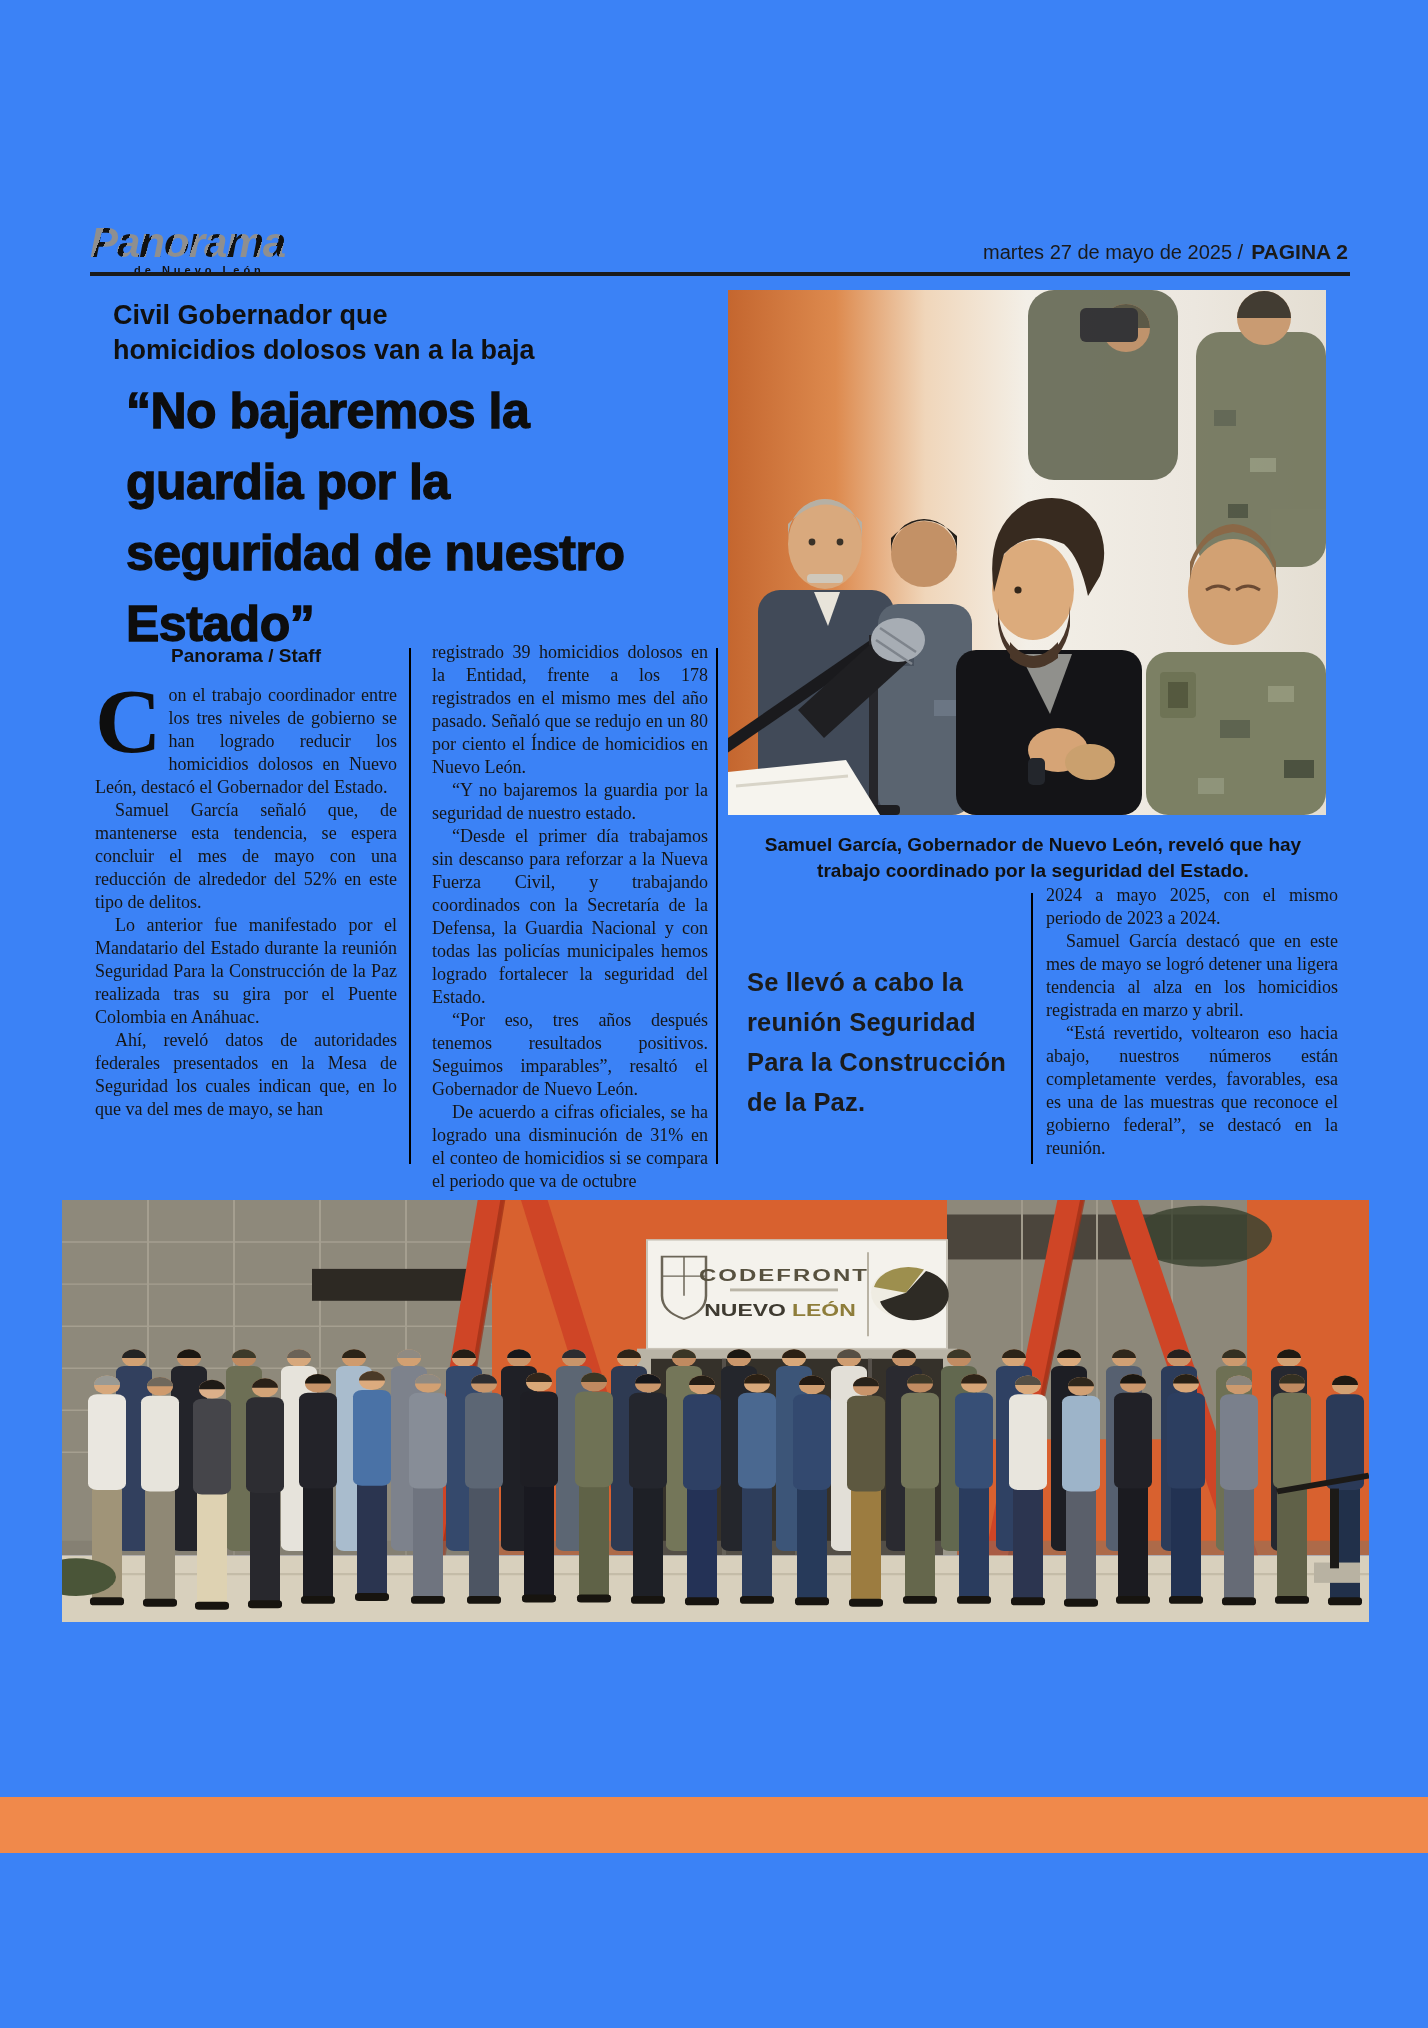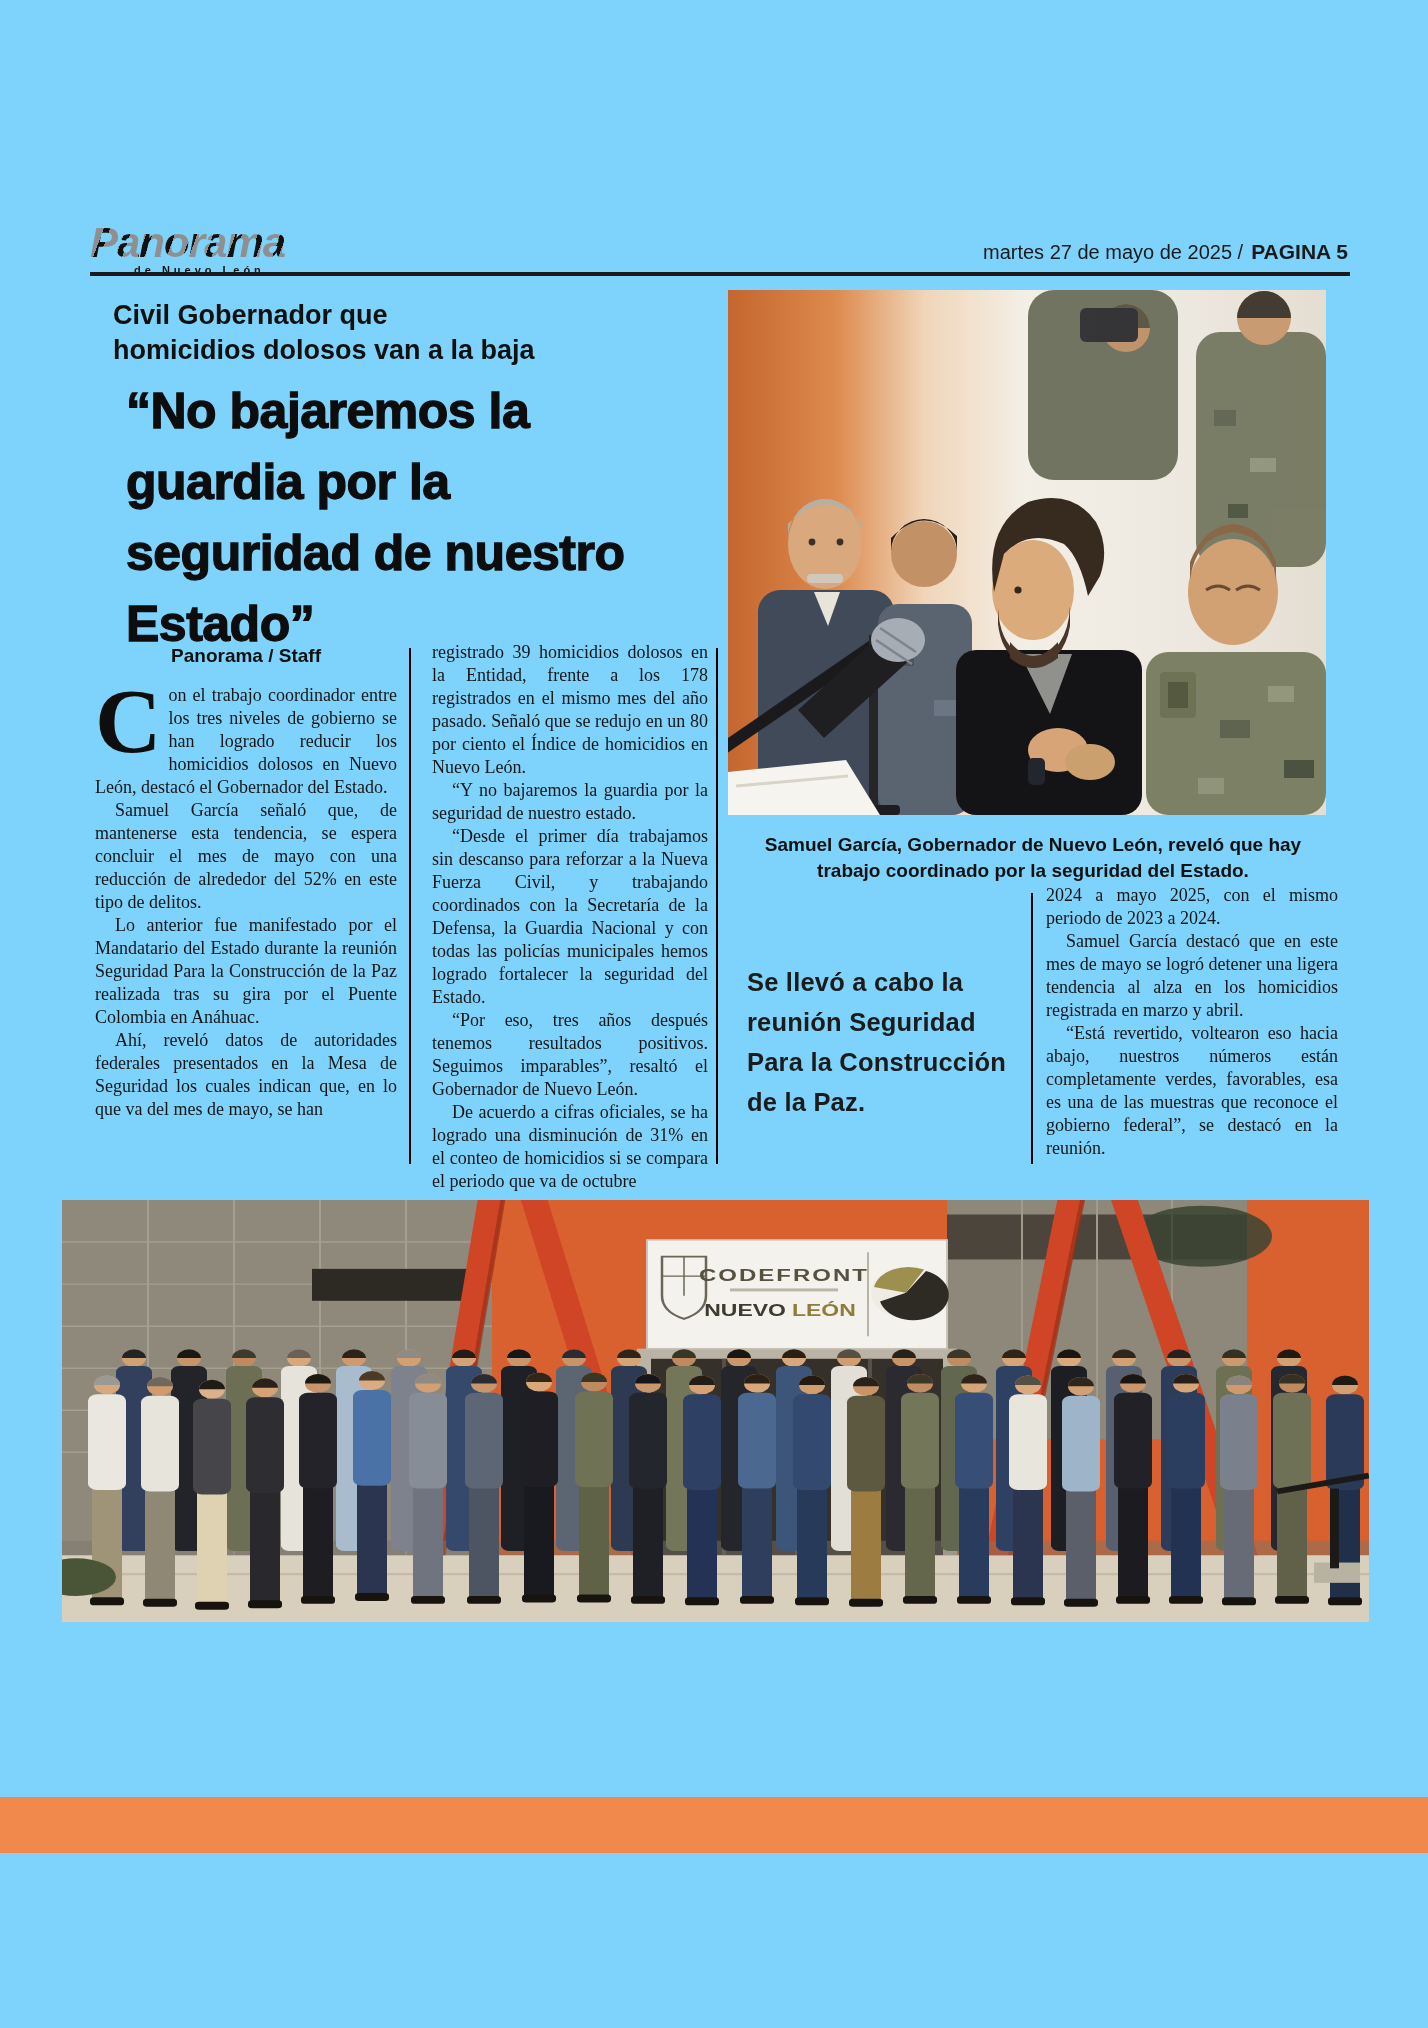--- a/index.html
+++ b/index.html
@@ -3,21 +3,21 @@
 <meta charset="utf-8">
 <style>
   :root{
     --accent:#f0894b;
     --strut:#cf4526;
     --wall:#d8612f;
     --ink:#141414;
   }
   html,body{margin:0;padding:0;background:#ffffff;}
   .page{
-    position:relative;width:1428px;height:2028px;background:#7dd3fc;overflow:hidden;
+    position:relative;width:1428px;height:2028px;background:#3b82f6;overflow:hidden;
     font-family:"Liberation Sans",sans-serif;color:var(--ink);
   }
   
   .masthead{position:absolute;left:90px;top:222px;width:230px;}
   .logo-word{
     font-family:"Liberation Sans",sans-serif;font-style:italic;font-weight:900;
     font-size:42px;line-height:1;letter-spacing:-1px;color:#6e6e6e;
   }
   @supports (-webkit-background-clip:text){
     .logo-word{
@@ -73,21 +73,21 @@
 </head>
 <body>
 
 <div class="page">
 
   <div class="masthead">
     <div class="logo-word">Panorama</div>
     <div class="logo-tag">de Nuevo León</div>
   </div>
   <div class="dateline">
-    <span>martes 27 de mayo de 2025 /</span><span class="pagenum">PAGINA 5</span>
+    <span>martes 27 de mayo de 2025 /</span><span class="pagenum">PAGINA 2</span>
   </div>
   <div class="header-rule"></div>
 
   <div class="kicker">
     <div>Civil Gobernador que</div>
     <div>homicidios dolosos van a la baja</div>
   </div>
   <h1 class="headline" style="margin:16px;">
     <div>“No bajaremos la</div>
     <div>guardia por la</div>

